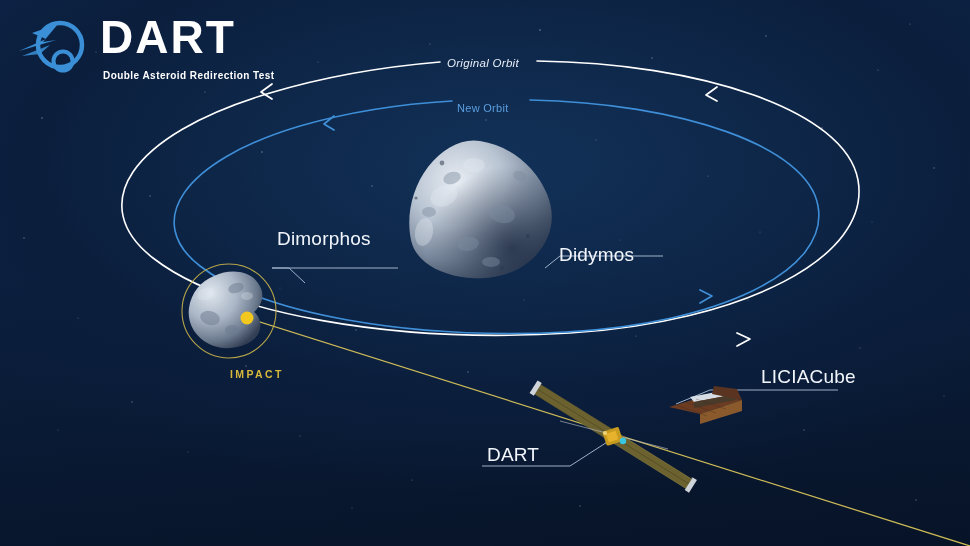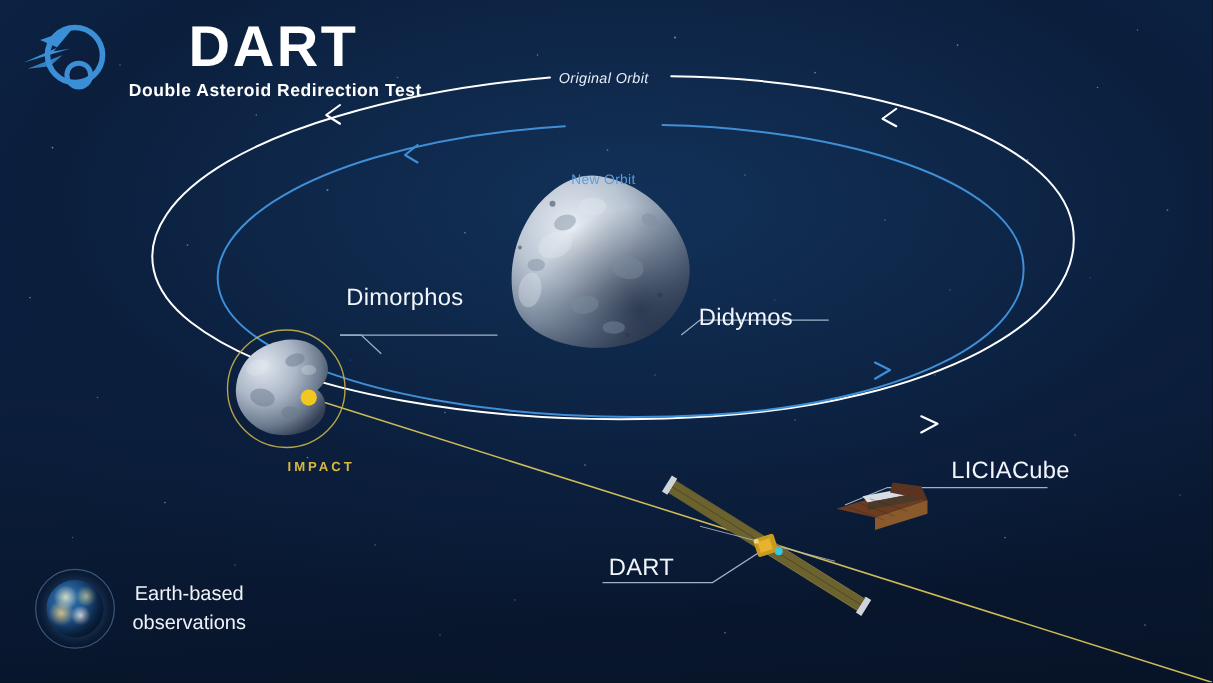--- a/index.html
+++ b/index.html
@@ -2,39 +2,39 @@
 <html><head>
 <meta charset="utf-8">
 <style>
   html,body{margin:0;padding:0;background:#061224;}
   body{width:970px;height:546px;overflow:hidden;
        font-family:"Liberation Sans","DejaVu Sans",sans-serif;}
 
   #stage{position:relative;width:970px;height:546px;overflow:hidden;
          background:
            radial-gradient(ellipse 70% 60% at 52% 30%, #123158 0%, #0e2749 40%, #0b1e3c 70%, rgba(8,22,42,0) 100%),
-           linear-gradient(175deg,#0d2448 0%,#0c2143 35%,#0a1b36 65%,#071327 100%); text-align: center;}
+           linear-gradient(175deg,#0d2448 0%,#0c2143 35%,#0a1b36 65%,#071327 100%);}
 
   #stars,#orbits,#rays{position:absolute;left:0;top:0;width:970px;height:546px;}
   #stars{pointer-events:none;}
   #orbits{pointer-events:none;}
 
   
   .logo{position:absolute;left:16px;top:14px;display:flex;align-items:center;gap:10px;}
   .logo-mark{width:74px;height:62px;}
   .logo-text{display:flex;flex-direction:column;line-height:1;}
   .logo-word{font-size:46px;font-weight:bold;color:#ffffff;letter-spacing:2px;
              font-family:"Liberation Sans","DejaVu Sans",sans-serif;}
-  .logo-sub{font-size:14px;font-weight:bold;color:#ffffff;letter-spacing:.45px;
-            margin-top:5px;margin-left:3px;}
+  .logo-sub{font-size:10px;font-weight:bold;color:#ffffff;letter-spacing:.45px;
+            margin-top:11px;margin-left:3px;}
 
   
   .lbl{position:absolute;color:#ffffff;white-space:nowrap;}
   .orbit-lbl-white{font-size:11.5px;color:#e8eef8;letter-spacing:.3px;}
-  .orbit-lbl-blue{font-size:11px;color:#5b9ee0;letter-spacing:.3px;margin-top:36px;}
+  .orbit-lbl-blue{font-size:11px;color:#5b9ee0;letter-spacing:.3px;}
   .body-lbl{font-size:19px;color:#f2f6fc;letter-spacing:.2px;}
   .impact-lbl{font-size:10.5px;color:#d9b93c;letter-spacing:2.4px;font-weight:bold;margin-left:28px;}
   .earth-lbl{font-size:16px;color:#eef3fa;line-height:1.45;}
 
   
   .earth-wrap{position:absolute;left:28px;top:455px;display:flex;align-items:center;gap:14px;}
   .earth-ring{position:relative;width:62px;height:62px;border-radius:50%;
               border:1px solid rgba(120,160,210,.45);
               display:flex;align-items:center;justify-content:center;}
   .earth-globe{width:46px;height:46px;border-radius:50%;
@@ -251,23 +251,14 @@
   <div class="lbl orbit-lbl-blue" style="left:457px;top:102px;">New Orbit</div>
 
   <div class="lbl body-lbl" style="left:277px;top:228px;">Dimorphos</div>
   <div class="lbl body-lbl" style="left:559px;top:244px;">Didymos</div>
 
   <div class="lbl impact-lbl" style="left:202px;top:368px;">IMPACT</div>
 
   <div class="lbl body-lbl" style="left:487px;top:444px;">DART</div>
   <div class="lbl body-lbl" style="left:761px;top:366px;">LICIACube</div>
 
-  <div class="earth-wrap">
-    <div class="earth-ring">
-      <div class="earth-globe"></div>
-    </div>
-    <div class="earth-lbl">
-      <div>Earth-based</div>
-      <div>observations</div>
-    </div>
-  </div>
 
 </div>
 
 </body></html>

